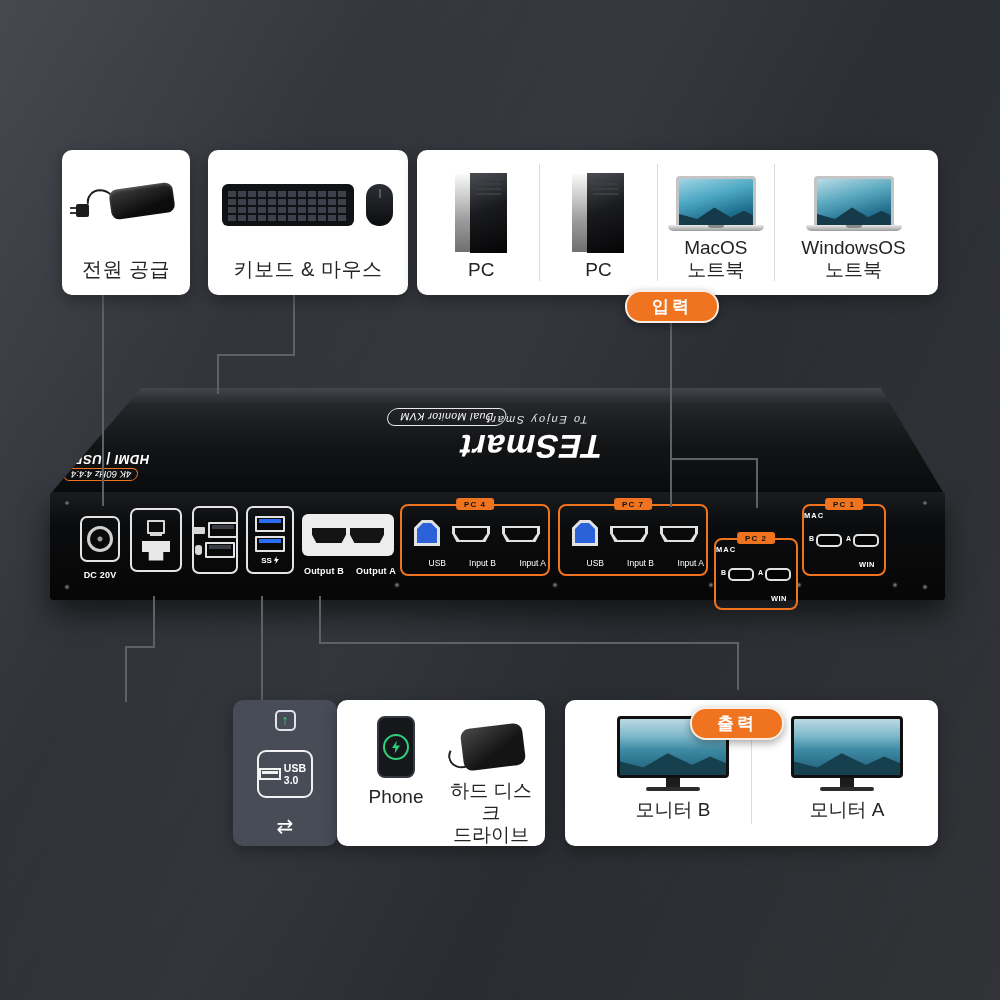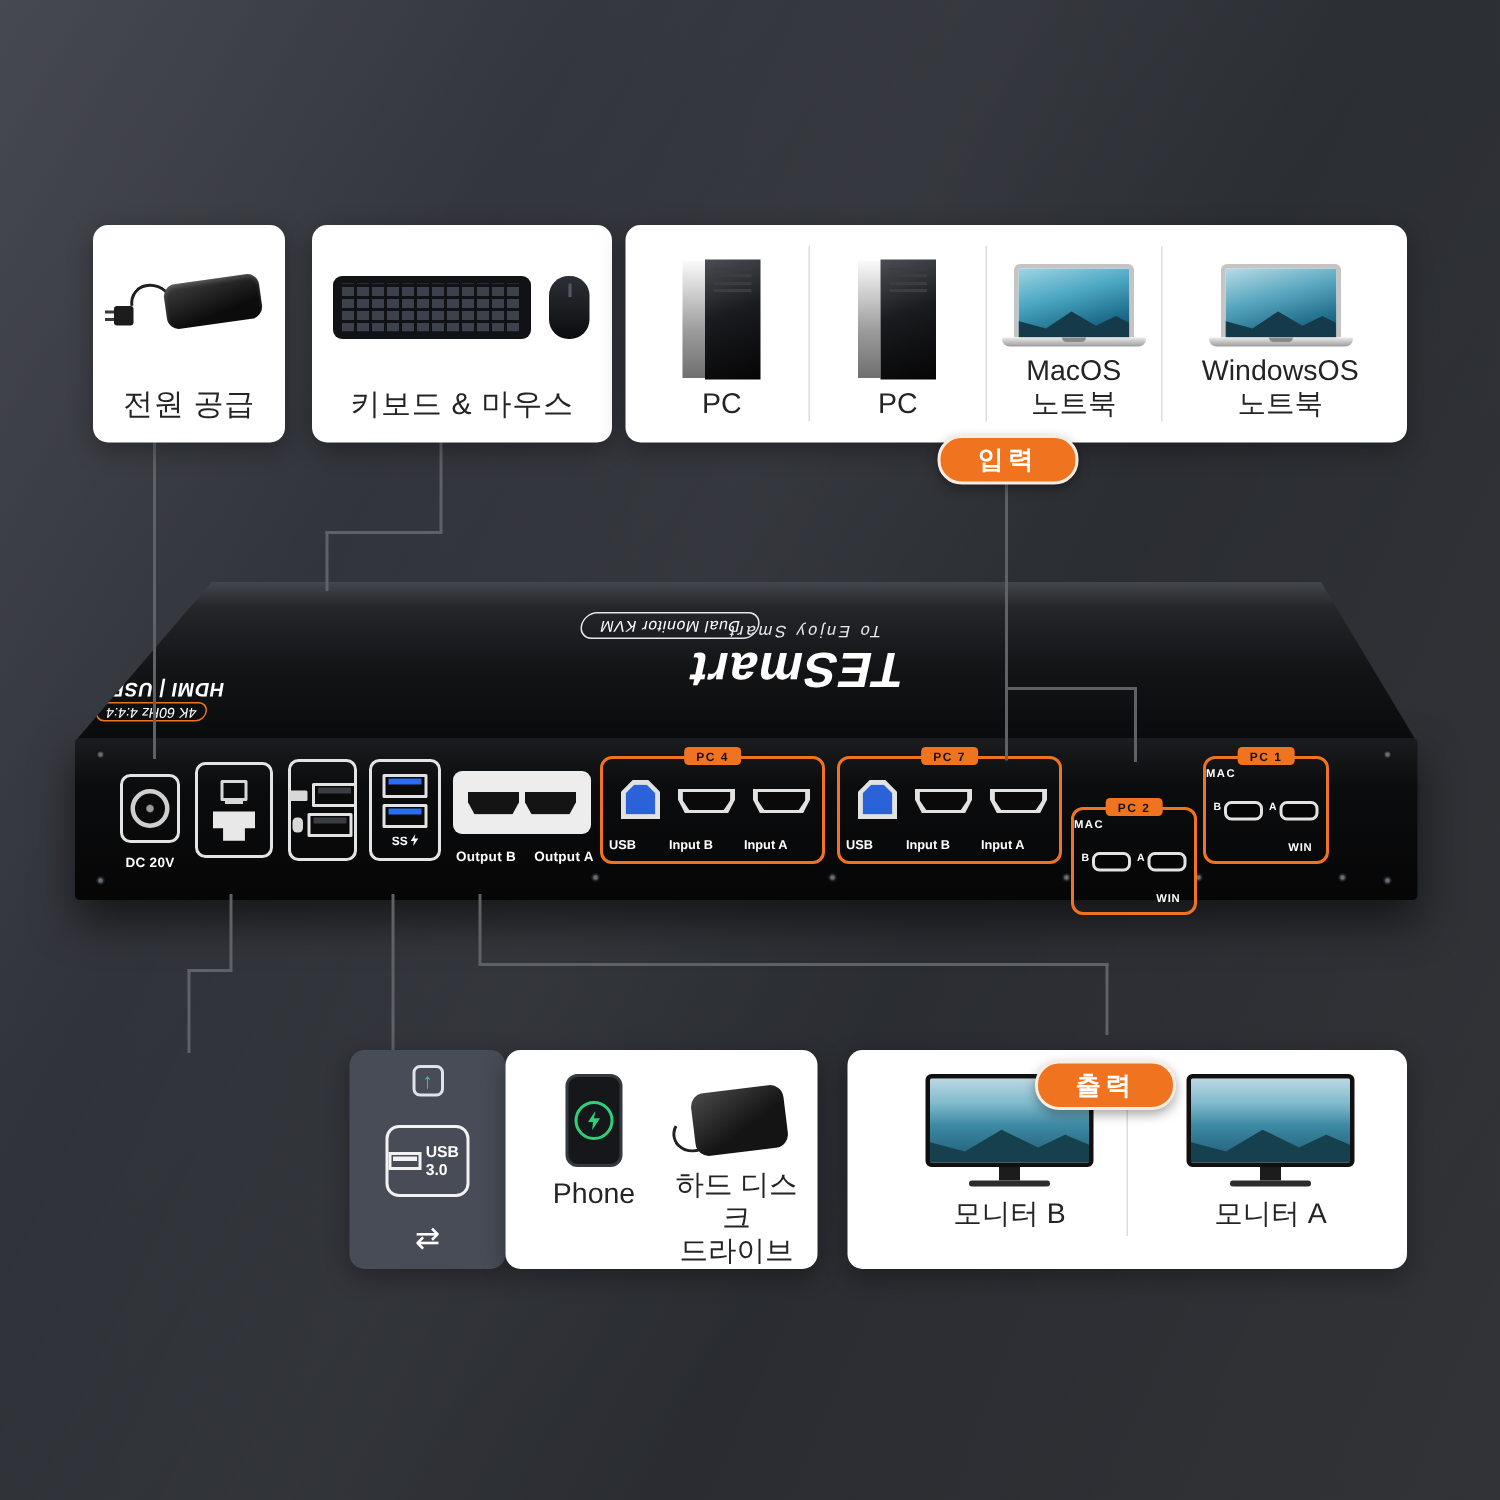--- a/index.html
+++ b/index.html
@@ -96,21 +96,21 @@
 
   .pc-group{position:absolute;top:12px;height:72px;border:2px solid #f0731f;border-radius:8px;box-sizing:border-box;}
   .pc-tab{position:absolute;top:-8px;left:50%;transform:translateX(-50%);background:#f0731f;color:#131313;
     font-size:8px;font-weight:bold;letter-spacing:1px;padding:1.5px 8px;border-radius:3px;white-space:nowrap;}
   .usbb{position:absolute;width:26px;height:26px;}
   .usbb .bo{position:absolute;inset:0;background:#e2e2e2;clip-path:polygon(30% 0,70% 0,100% 30%,100% 100%,0 100%,0 30%);}
   .usbb .bi{position:absolute;inset:3px;background:#2b62d9;clip-path:polygon(30% 0,70% 0,100% 30%,100% 100%,0 100%,0 30%);}
   .hdmi{position:absolute;width:38px;height:16px;}
   .hdmi .ho{position:absolute;inset:0;background:#e2e2e2;clip-path:polygon(0 0,100% 0,100% 45%,88% 100%,12% 100%,0 45%);}
   .hdmi .hi{position:absolute;inset:2px 3px;background:#0a0a0a;clip-path:polygon(0 0,100% 0,100% 45%,86% 100%,14% 100%,0 45%);}
-  .plabel{position:absolute;top:52px;font-size:8.5px;font-weight:bold;color:#fff;text-align:left;}
+  .plabel{position:absolute;top:52px;font-size:8.5px;font-weight:normal;color:#fff;text-align:right;}
   .mac-label{position:absolute;top:5px;left:0;right:0;font-size:7.5px;font-weight:bold;color:#fff;letter-spacing:1px;}
   .win-label{position:absolute;bottom:5px;right:9px;font-size:7.5px;font-weight:bold;color:#fff;letter-spacing:.5px;}
   .c-label{position:absolute;font-size:7px;color:#fff;font-weight:bold;}
   .usbc{position:absolute;width:22px;height:9px;border:2px solid #e2e2e2;border-radius:5px;background:#050505;}
 
   
   .router-gfx{position:absolute;left:14px;top:22px;width:100px;height:66px;}
   .antenna{position:absolute;bottom:16px;width:3px;height:36px;background:#15161a;transform-origin:bottom center;border-radius:2px;}
   .router-body{position:absolute;left:2px;bottom:0;width:96px;height:17px;border-radius:4px;
     background:linear-gradient(#30333a,#0c0d0f);}

